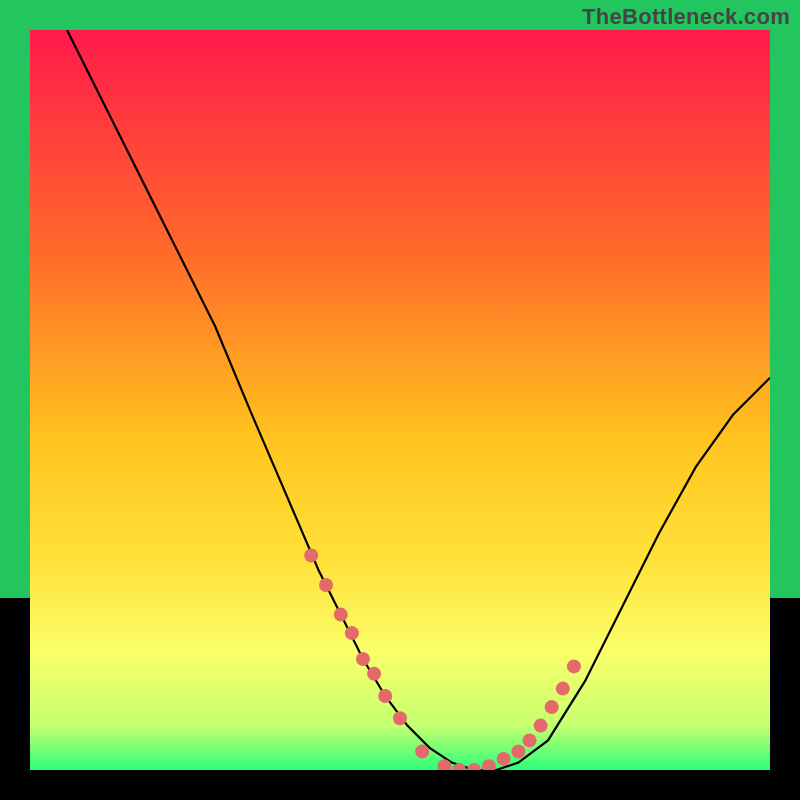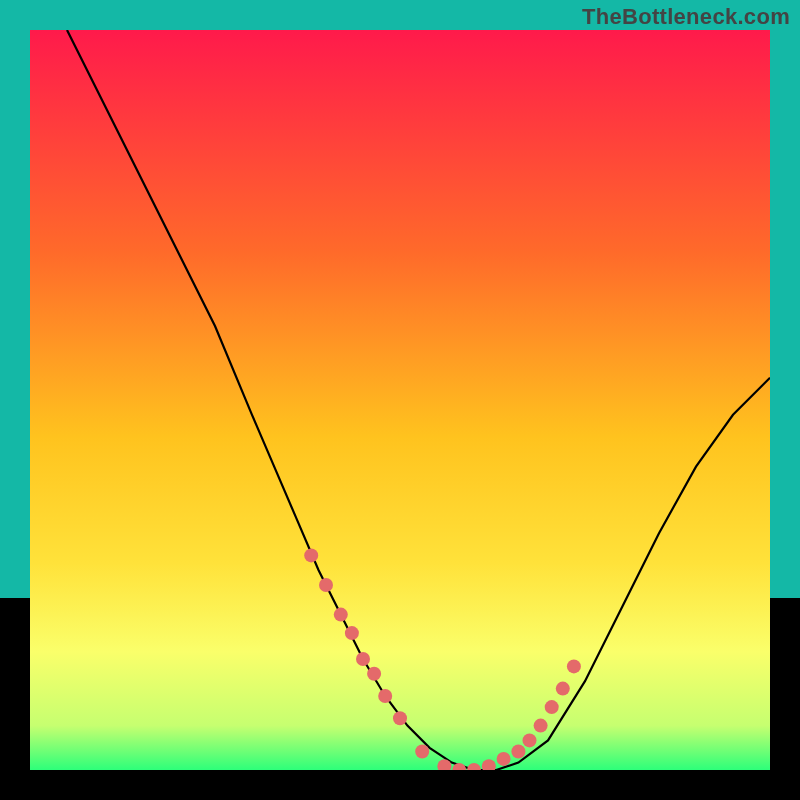--- a/index.html
+++ b/index.html
@@ -8,21 +8,21 @@
     width: 800px;
     height: 800px;
     background: #000;
     font-family: Arial, Helvetica, sans-serif;
     overflow: hidden;
   }
   .frame {
     position: relative;
     width: 800px;
     height: 598px;
-    background: #14b8a6;
+    background: #22c55e;
   }
   .watermark {
     position: absolute;
     top: 4px;
     right: 10px;
     color: #444;
     font-size: 22px;
     font-weight: 600;
     letter-spacing: 0.3px;
     z-index: 10;

